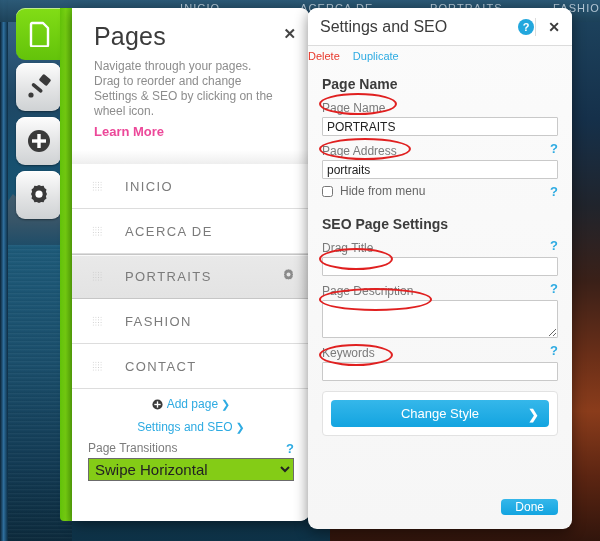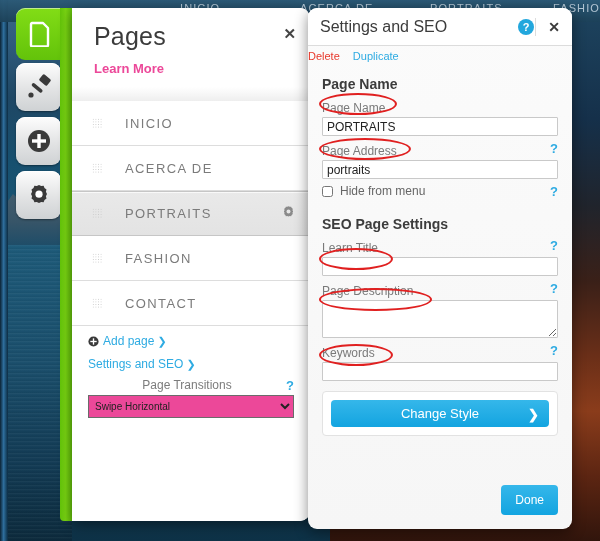--- a/index.html
+++ b/index.html
@@ -182,49 +182,48 @@
     cursor: pointer;
   }
 
   .pages-foot {
     flex: 1 1 auto;
     background: #fff;
     padding: 8px 16px 0 16px;
     position: relative;
   }
   .foot-link {
-    text-align: left;
+    text-align: center;
     font-size: 12px; color: #2eabe2;
     margin-bottom: 7px;
     cursor: pointer;
     white-space: nowrap;
   }
   .foot-link .chev { color: #2eabe2; font-size: 11px; margin-left: 3px; }
   .plus-ico {
     display: inline-block; vertical-align: -2px; margin-right: 4px;
   }
   .transitions-label {
     font-size: 12px; color: #7c7c7c;
     margin-top: 4px;
-    text-align: center;
   }
   .qmark {
     color: #2eabe2; font-weight: bold; font-size: 13px;
     float: right; cursor: pointer;
   }
   select.transition-select {
     width: 100%;
     height: 23px;
     font-family: "Liberation Sans", sans-serif;
-    font-size: 10px;
+    font-size: 15px;
     color: #222;
     padding: 0 2px;
     margin-top: 2px;
     border: 1px solid #6b6b6b;
-    background: #ec4899;
+    background: #84cc16;
     border-radius: 0;
   }
 
   
   #seo-panel {
     left: 308px; top: 8px;
     width: 264px; height: 521px;
     border-radius: 9px;
     overflow: hidden;
     background: linear-gradient(180deg,#fbfbfb 0%, #f6f6f6 100%);
@@ -316,21 +315,21 @@
     cursor: pointer;
     position: relative;
   }
   .change-style-btn .chev {
     position: absolute; right: 10px; top: 50%;
     transform: translateY(-50%);
     font-size: 13px; font-weight: bold;
   }
   .done-btn {
     position: absolute; right: 14px; bottom: 14px;
-    padding: 8px 14px;
+    padding: 1px 14px;
     border: none; border-radius: 4px;
     background: linear-gradient(180deg, #35b7ea 0%, #13a4e0 100%);
     color: #fff; font-size: 12px;
     font-family: "Liberation Sans", sans-serif;
     cursor: pointer;
   }
 
   
   .annot {
     position: absolute;
@@ -398,20 +397,21 @@
     </div>
   </div>
 
   <div class="green-strip"></div>
 
   <div class="panel" id="pages-panel">
 
     <div class="pages-head">
       <div class="pages-close">✕</div>
       <h1 class="pages-title">Pages</h1>
+      <p class="pages-desc">Navigate through your pages. Drag to reorder and change Settings &amp; SEO by clicking on the wheel icon.</p>
       <a class="learn-more">Learn More</a>
     </div>
     <div class="pages-head-fade"></div>
 
     <div class="page-list">
 
       <div class="page-row">
         <span class="grip"></span>
         <span class="page-label">INICIO</span>
       </div>
@@ -497,21 +497,21 @@
       <div class="checkrow">
         <span class="qmark" style="position:absolute;right:0;top:0;float:none;">?</span>
         <input type="checkbox" id="hidemenu" style="">
         <label for="hidemenu">Hide from menu</label>
       </div>
 
       <div class="seo-section-title" style="margin-top:18px">SEO Page Settings</div>
 
       <div class="field">
         <span class="qmark">?</span>
-        <span class="field-label">Learn Title</span>
+        <span class="field-label">Drag Title</span>
         <input class="txt" type="text" value="" style="">
       </div>
 
       <div class="field">
         <span class="qmark">?</span>
         <span class="field-label">Page Description</span>
         <textarea class="txt" style=""></textarea>
       </div>
 
       <div class="field">

